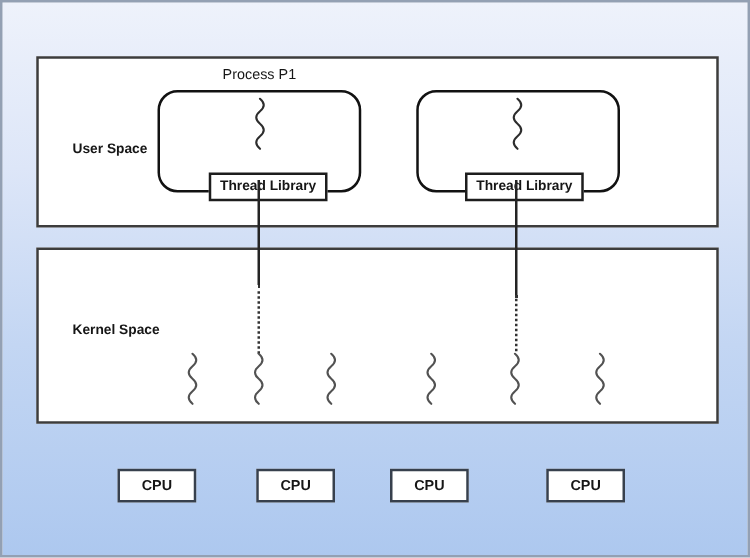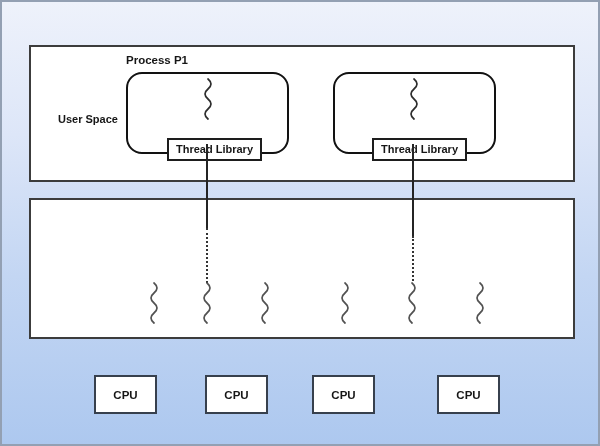--- a/index.html
+++ b/index.html
@@ -41,21 +41,22 @@
     background: #ffffff;
     border: 2.5px solid #121212;
     border-radius: 16px;
   }
   .process--p1 { left: 124px; }
   .process--p2 { left: 331px; }
 
   .process-title {
     position: absolute;
     top: 52px; width: 163px;
-    font-size: 11.5px; font-weight: bold; color: #161616;
+    text-align: center;
+    font-size: 11.5px; font-weight: normal; color: #161616;
   }
   .process-title--p1 { left: 124px; }
   .process-title--p2 { left: 331px; }
 
   
   .lib {
     position: absolute;
     top: 136px; width: 95px; height: 23px;
     background: #ffffff;
     border: 2px solid #1d1d1d;
@@ -86,21 +87,21 @@
     border-left: 2px dotted #333333;
   }
   .conn-solid--p1  { left: 204px; top: 142px; height: 84px; }
   .conn-dotted--p1 { left: 204px; top: 226px; height: 55px; }
   .conn-solid--p2  { left: 410px; top: 142px; height: 92px; }
   .conn-dotted--p2 { left: 410px; top: 234px; height: 45px; }
 
   
   .cpu {
     position: absolute;
-    top: 373px; width: 63px; height: 39px;
+    top: 373px; width: 63px; height: 27px;
     background: #ffffff;
     border: 2px solid #37404d;
     display: flex; align-items: center; justify-content: center;
     font-size: 11.5px; font-weight: bold; color: #161616;
   }
   .cpu--1 { left: 92px; }
   .cpu--2 { left: 203px; }
   .cpu--3 { left: 310px; }
   .cpu--4 { left: 435px; }
 
@@ -114,20 +115,21 @@
     <path d="M8 1 Q14 6 8 11 T8 21 T8 31 T8 41" fill="none" stroke="currentColor" stroke-width="1.7" stroke-linecap="round"></path>
   </symbol>
 </svg>
 
 <div class="stage">
 
   <div class="space space--user"></div>
   <span class="space-label space-label--user">User Space</span>
 
   <div class="space space--kernel"></div>
+  <span class="space-label space-label--kernel">Kernel Space</span>
 
   <span class="process-title process-title--p1">Process P1</span>
   <div class="process process--p1"></div>
   <span class="thread thread--user t-p1">
     <svg>
         <use href="#squiggle"></use>
       </svg>
   </span>
   <div class="lib lib--p1">Thread Library</div>
 

